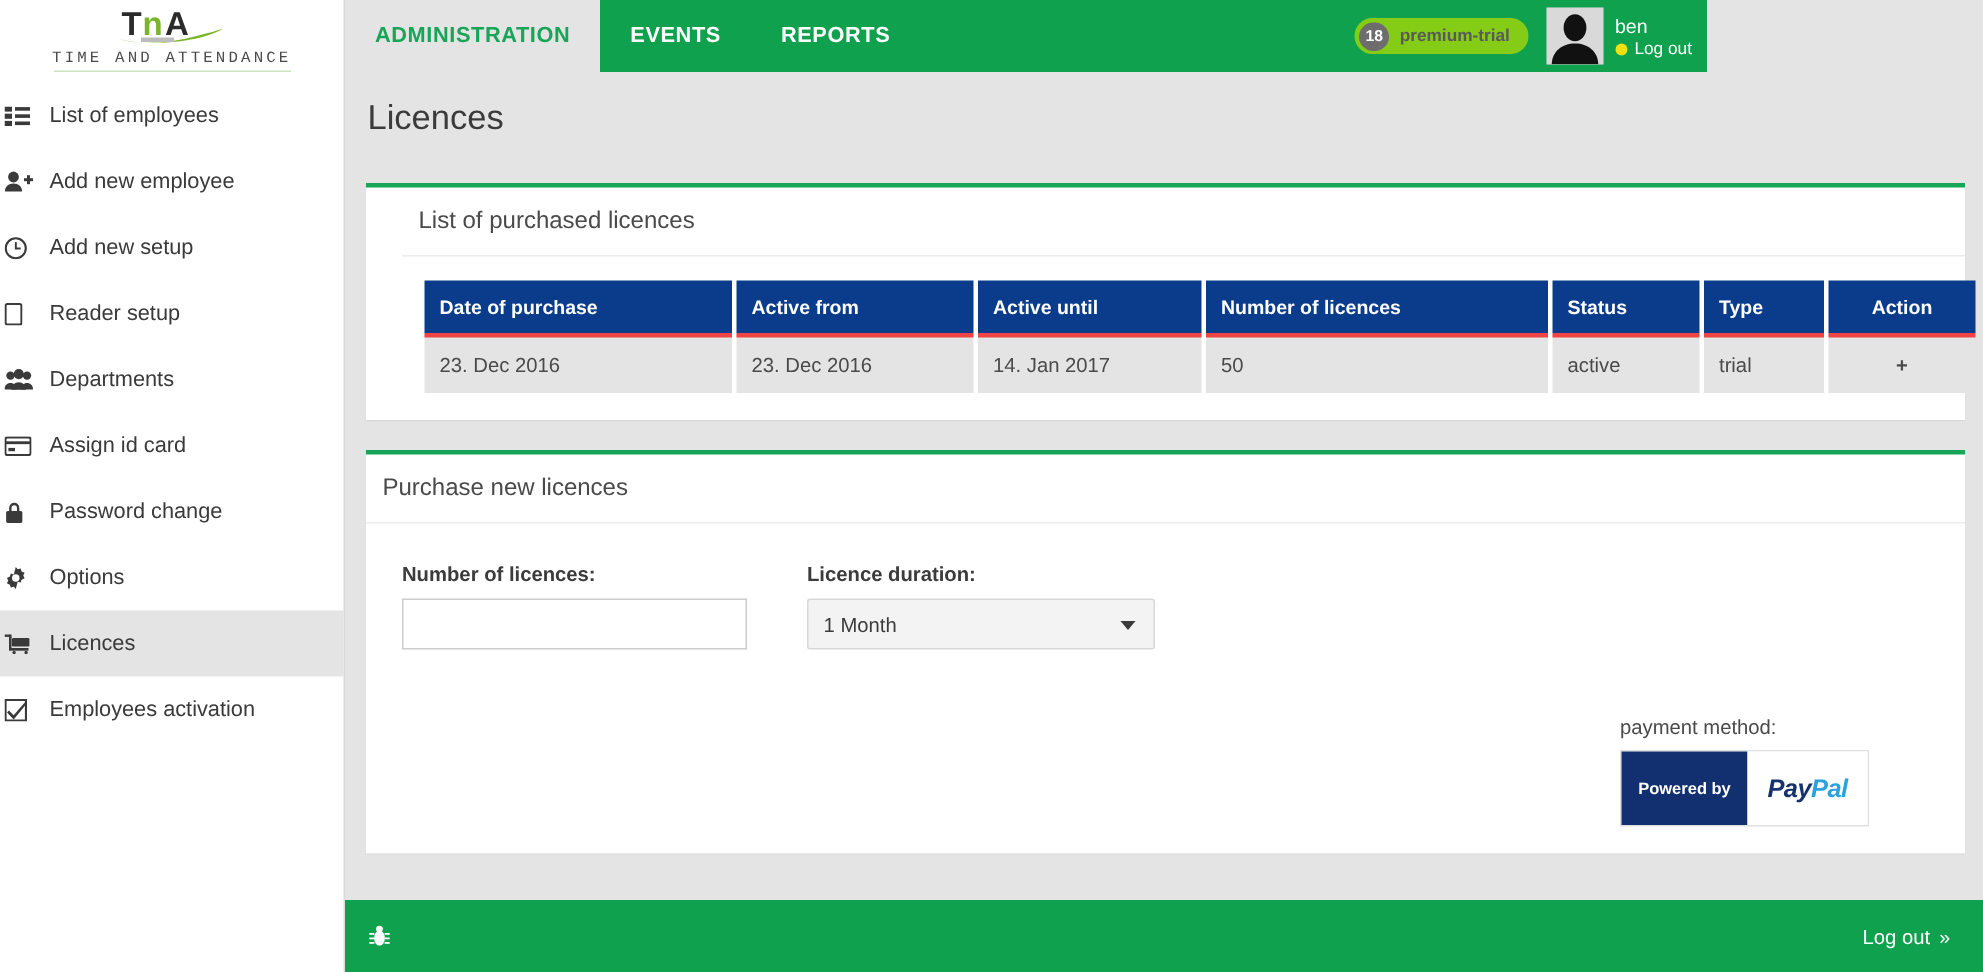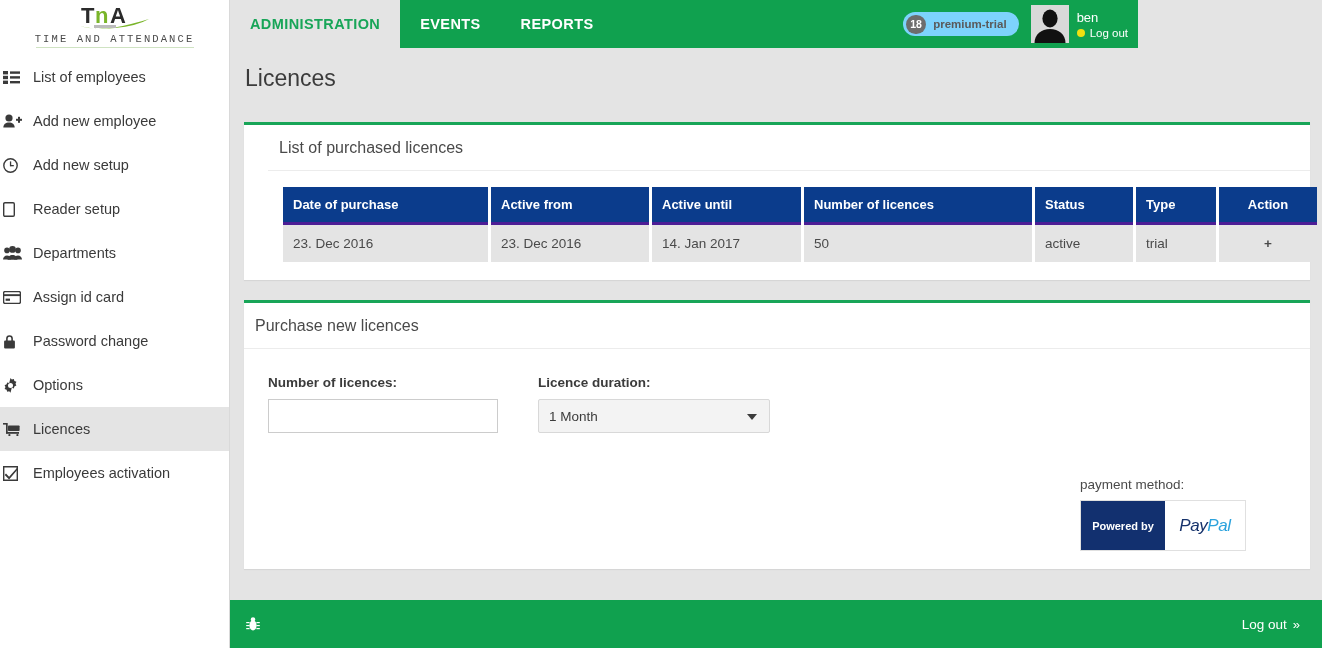--- a/index.html
+++ b/index.html
@@ -88,21 +88,21 @@
   .tab.active { background: #e4e4e4; color: #18a558; }
 
   #user-area {
     position: absolute; right: 10px; top: 0;
     height: 48px;
     display: flex; align-items: center;
   }
   #plan-badge {
     display: flex; align-items: center;
     height: 24px;
-    background: #7dd3fc;
+    background: #84cc16;
     border-radius: 12px;
     padding: 0 12px 0 3px;
     margin-right: 12px;
   }
   #plan-count {
     display: flex; align-items: center; justify-content: center;
     width: 20px; height: 19px;
     border-radius: 10px;
     background: #6d6d6d;
     color: #ffffff;
@@ -177,21 +177,21 @@
     padding: 9px 10px;
     height: 35px;
   }
   table.lic-table th.center { text-align: center; }
   table.lic-table td {
     background: #e4e4e4;
     color: #4a4a4a;
     font-size: 13.5px;
     padding: 11px 10px;
     height: 35px;
-    border-top: 3px solid #4c1d95;
+    border-top: 3px solid #ef4444;
   }
   td.status-cell { background: #18a558; color: #ffffff; }
   td.action-cell { text-align: center; color: #6b6b6b; font-size: 17px; font-weight: bold; }
   .plus-btn { cursor: pointer; display: inline-block; line-height: 1; }
 
   
   #form-row { display: flex; padding-left: 12px; padding-top: 10px; }
   .form-group { margin-right: 40px; }
   .form-group.first { width: 230px; }
   .form-label {
@@ -258,21 +258,21 @@
     color: #ffffff;
     font-size: 11px;
     font-weight: bold;
     white-space: nowrap;
   }
   #paypal-right {
     flex: 1;
     background: #ffffff;
     display: flex; align-items: center; justify-content: center;
     font-size: 17px;
-    font-weight: normal;
+    font-weight: bold;
     font-style: italic;
     letter-spacing: -0.4px;
   }
   .pp-pay { color: #16326b; }
   .pp-pal { color: #2ba2dd; }
 
   
   #footer {
     position: absolute; left: 230px; top: 600px;
     width: 1092px; height: 48px;

